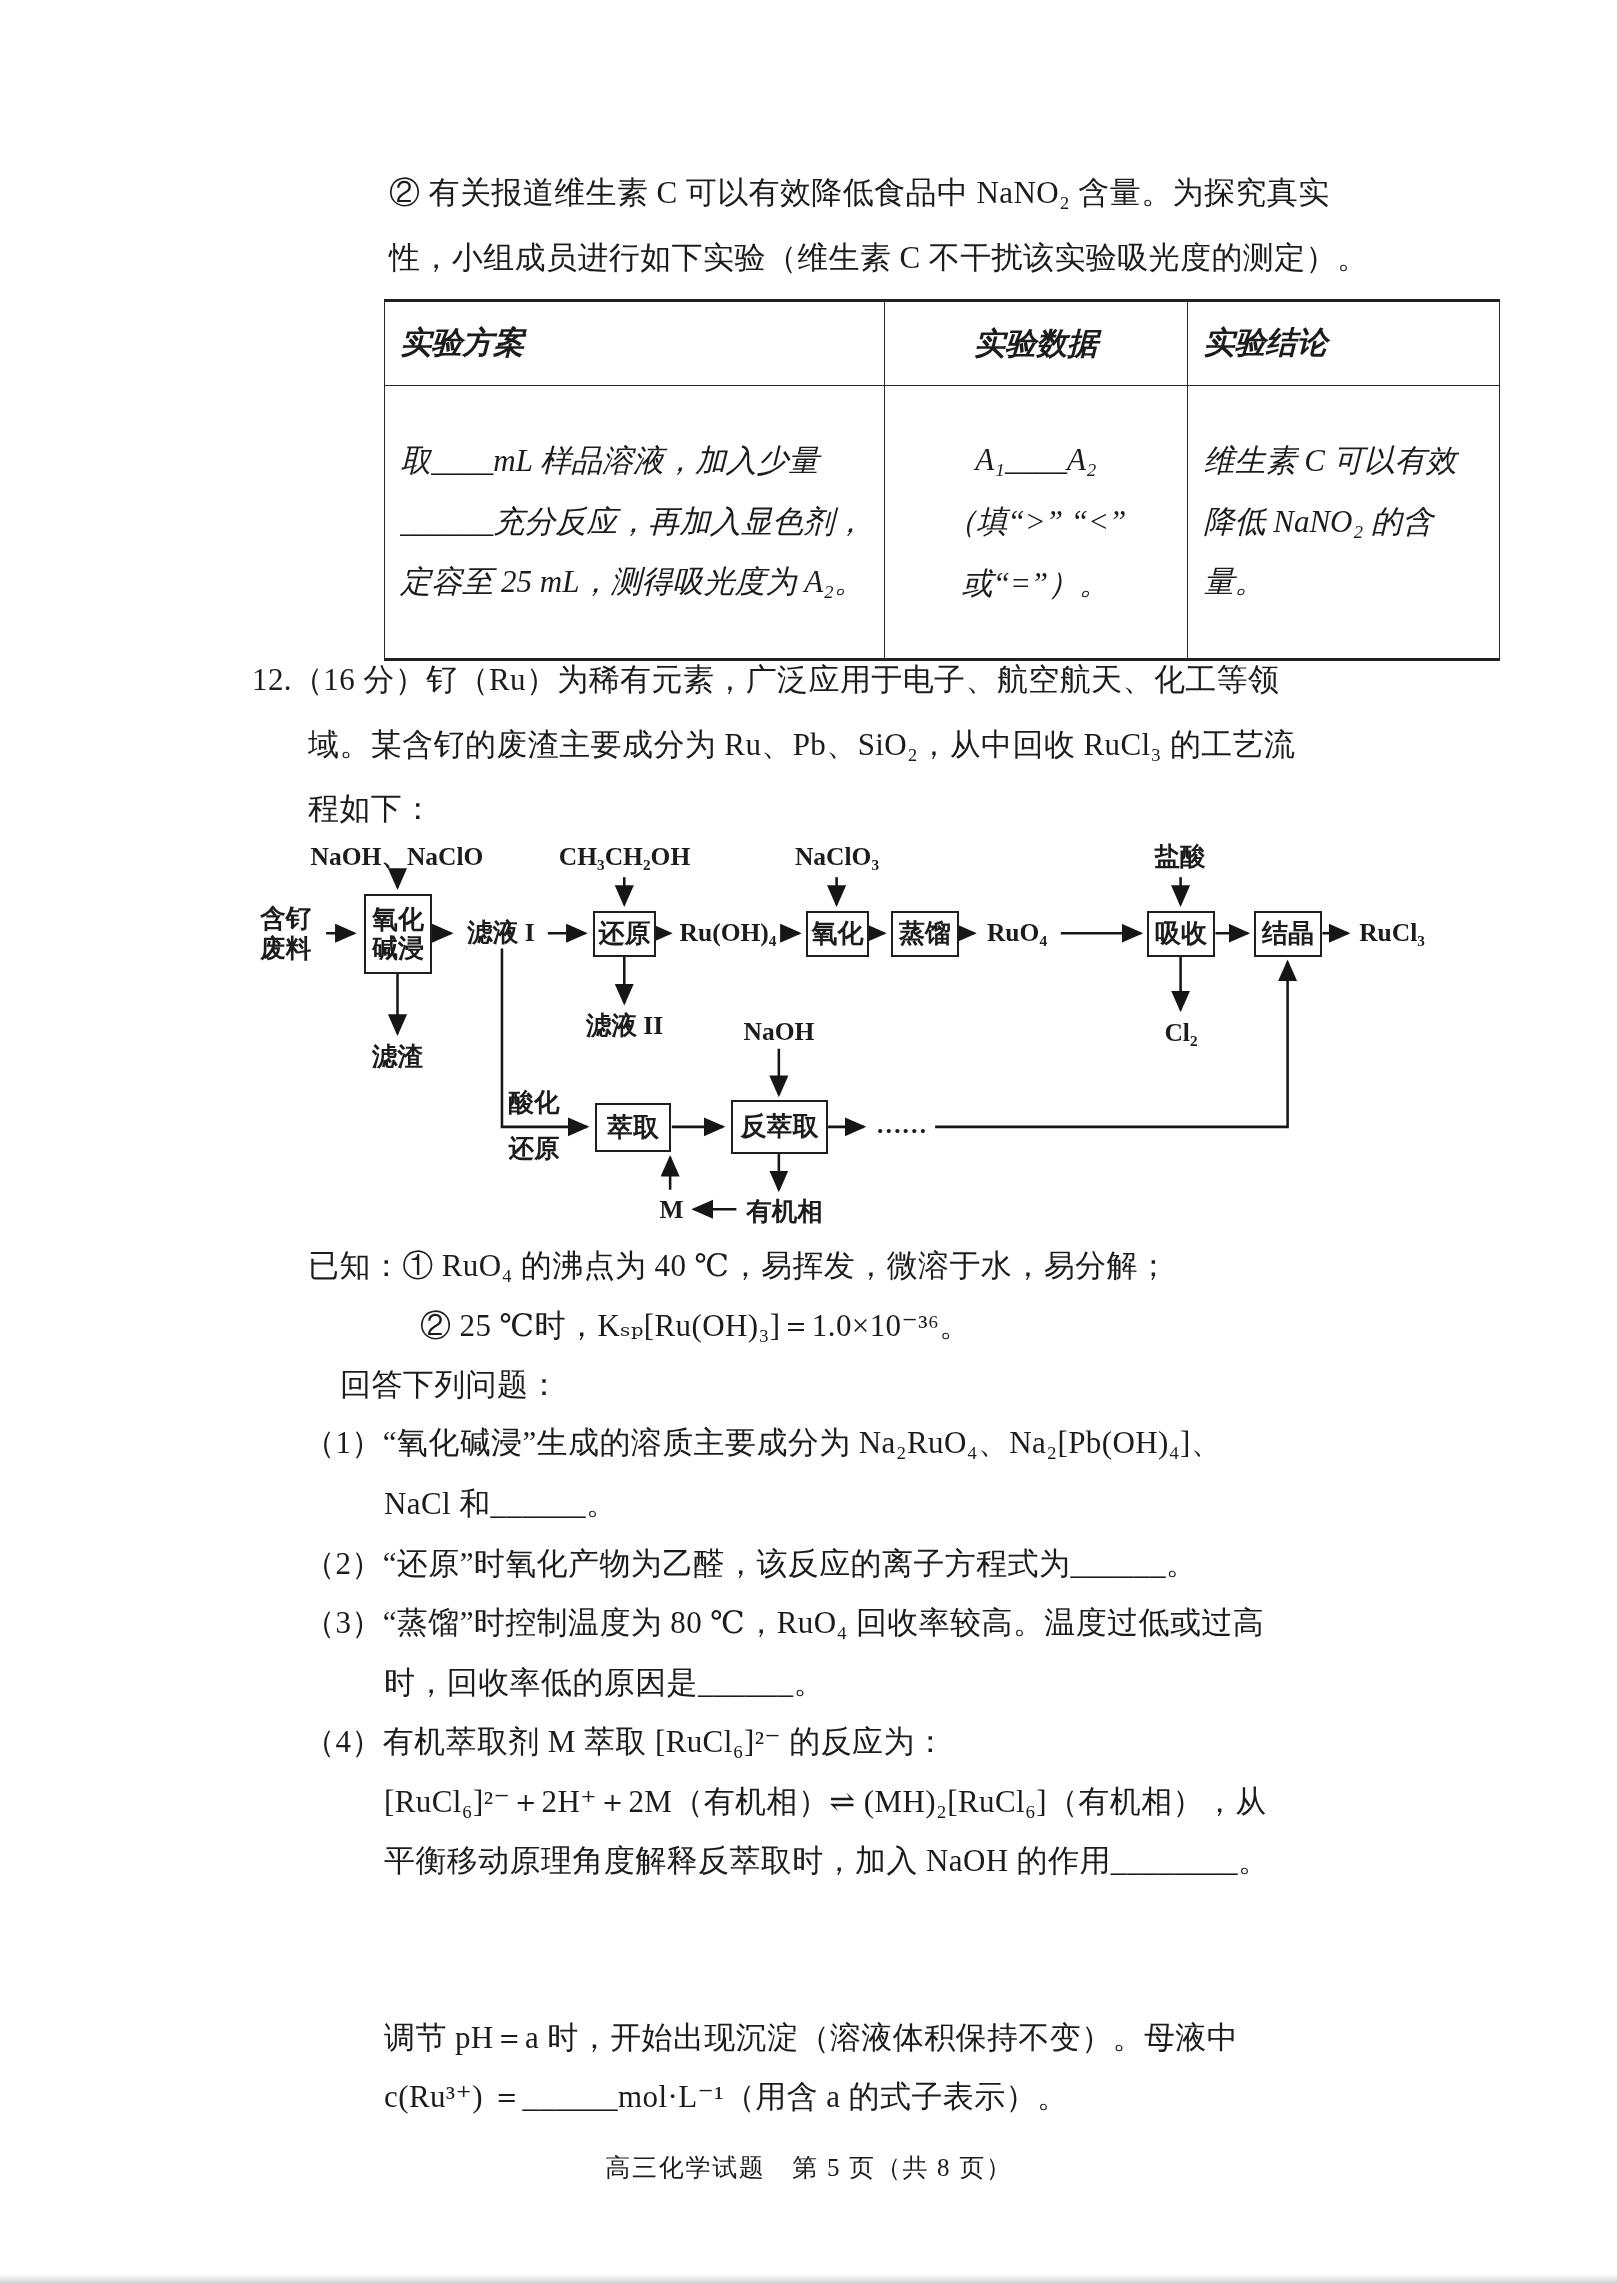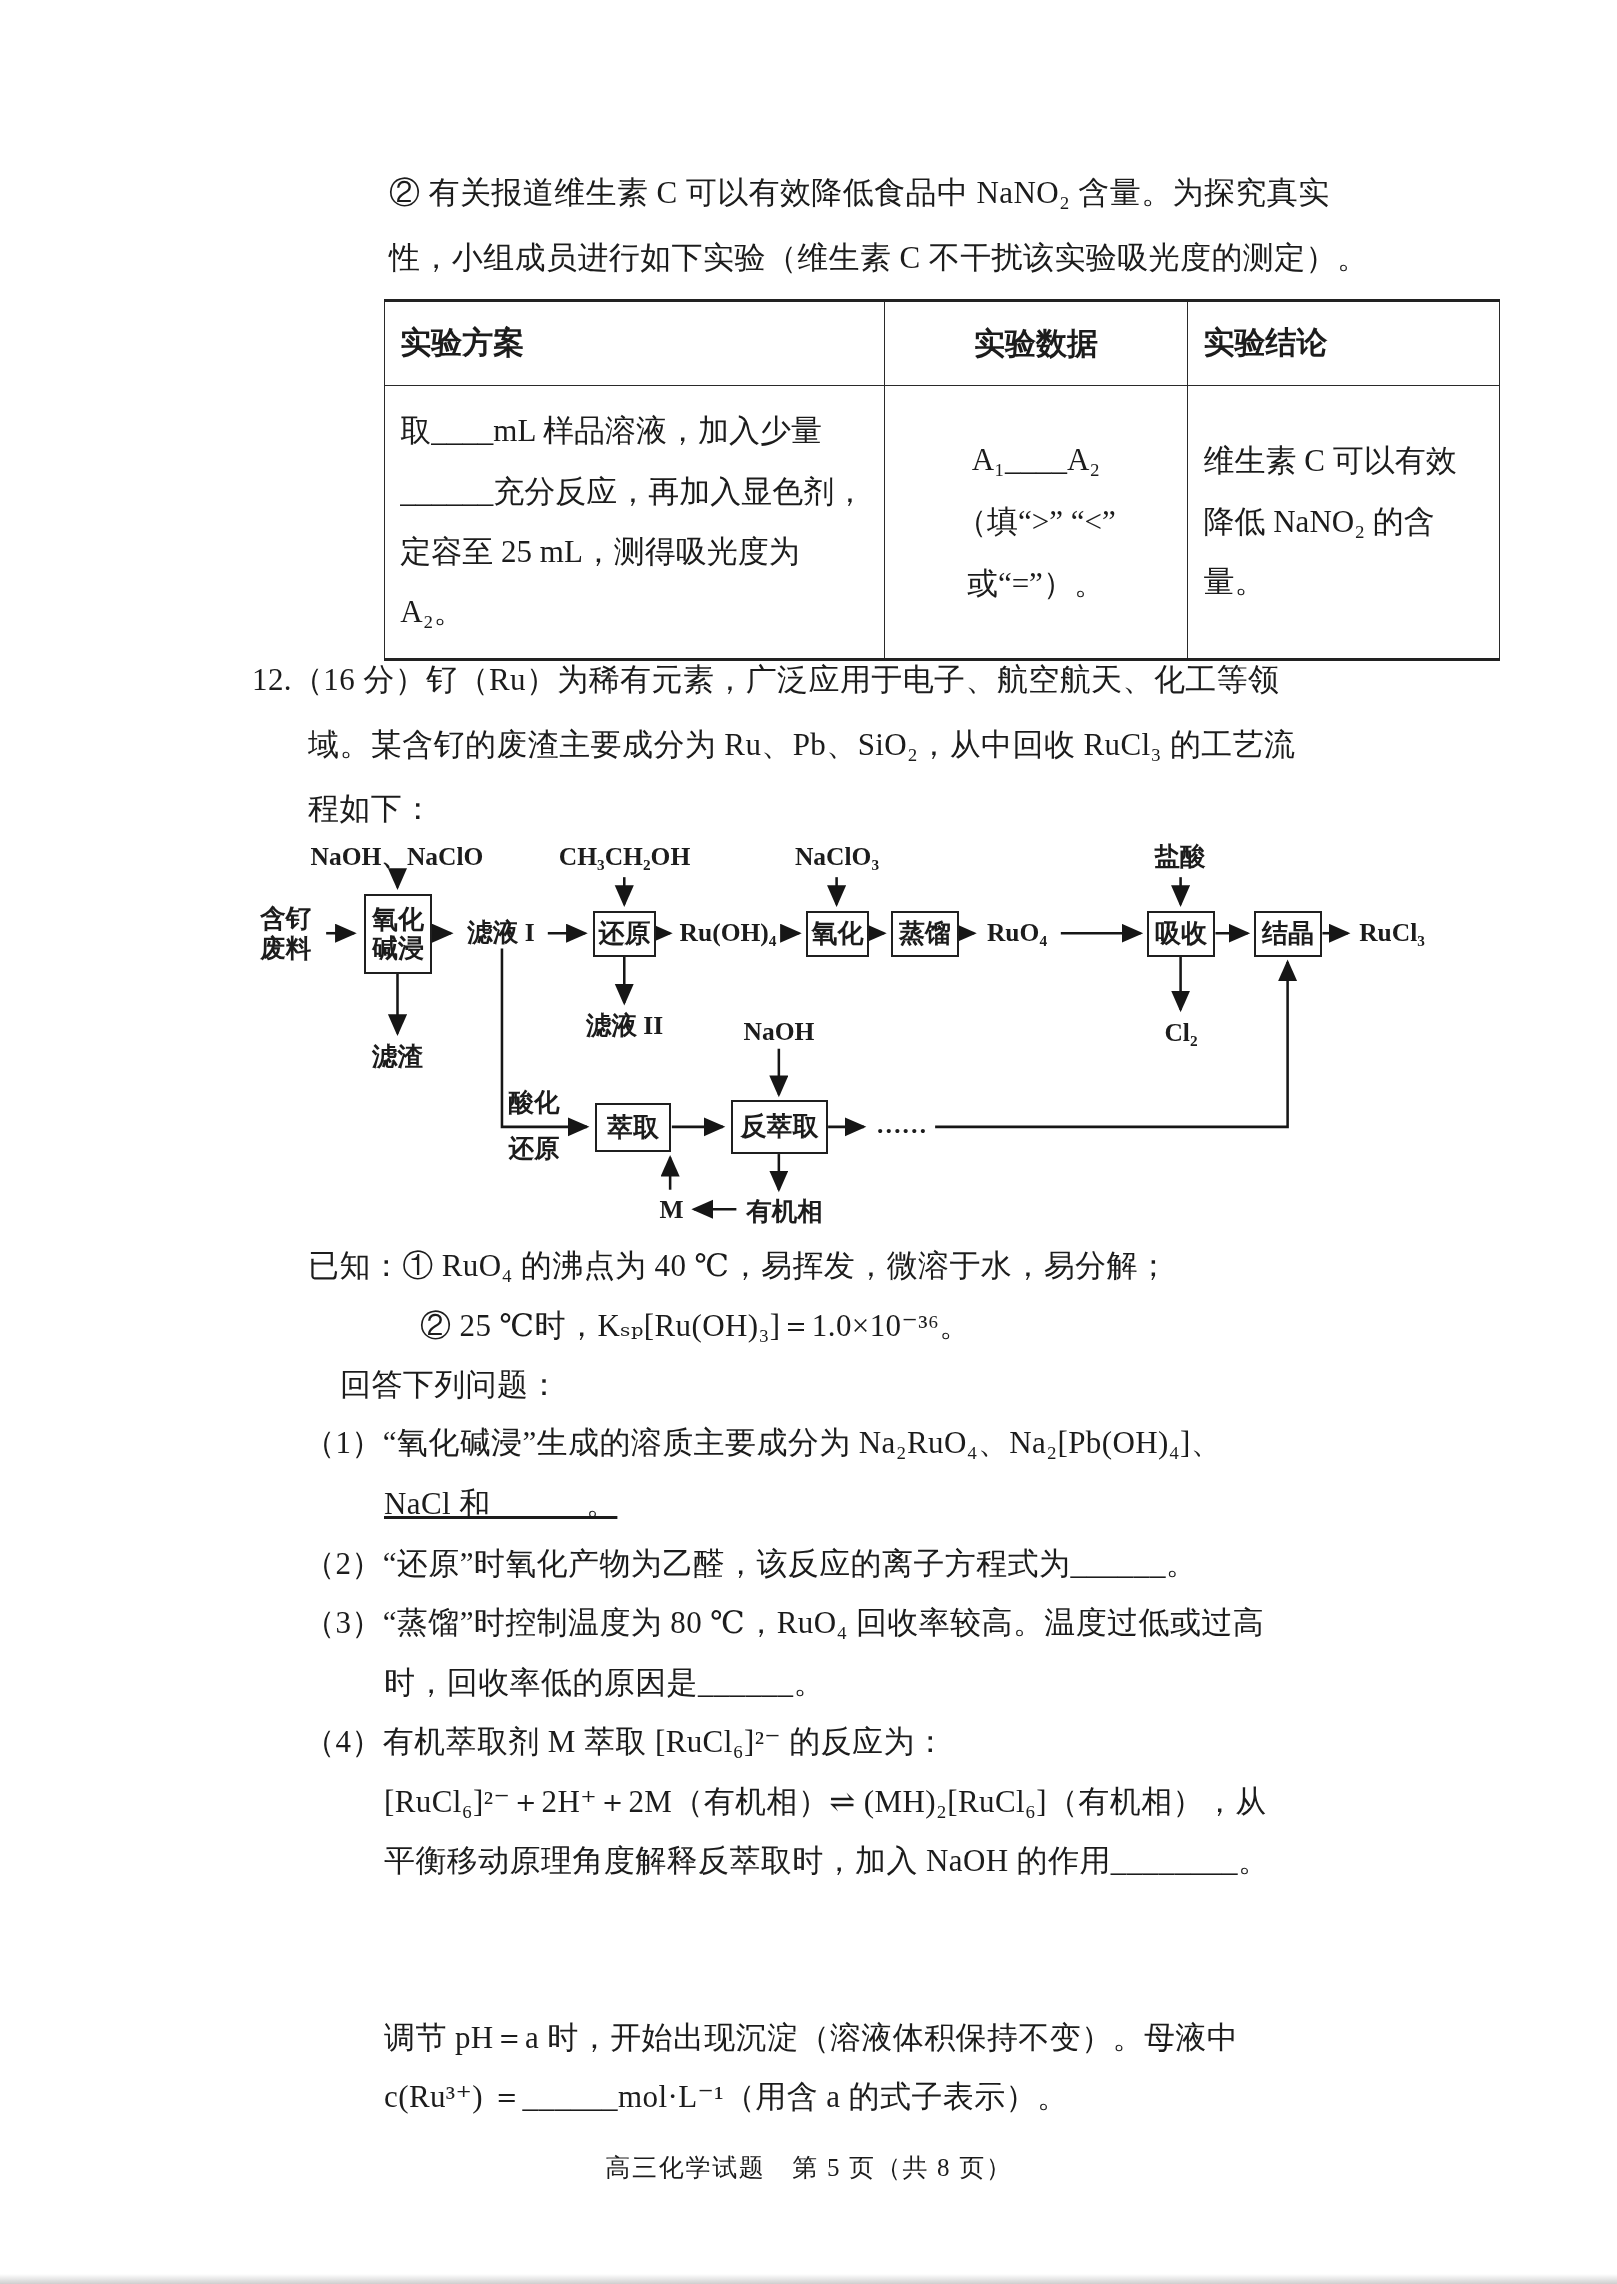--- a/index.html
+++ b/index.html
@@ -27,20 +27,21 @@
   .exp-table{
     position:absolute;left:384px;top:299px;
     border-collapse:collapse;table-layout:fixed;
     width:1020px;
   }
   .exp-table th,.exp-table td{
     border:1.7px solid #2a2a2a;
     font-size:31px;
     padding:8.5px 15.3px;
     vertical-align:middle;
+    font-style:italic;
   }
   .exp-table th{border-top:3.4px solid #222;font-weight:600;height:66px;text-align:center;}
   .exp-table td{height:255px;border-bottom:3.4px solid #222;}
   .exp-table .c1{width:468px;text-align:left;line-height:1.95;}
   .exp-table .c2{width:272px;text-align:center;line-height:2.0;}
   .exp-table .c3{width:280px;text-align:left;line-height:1.95;}
   
   .flow{position:absolute;left:245px;top:833px;width:1190px;height:389px;}
   .flow svg{position:absolute;left:0;top:0;width:100%;height:100%;}
   .fbox{
@@ -158,21 +159,21 @@
     <div class="flbl" style="left:625px;top:277px;width:63px;">……</div>
     <div class="flbl" style="left:491px;top:364px;width:97px;">有机相</div>
     <div class="flbl" style="left:411px;top:362px;width:31px;">M</div>
   </div>
 
   <div class="tl" style="left:308px;top:1247px;">已知：① RuO₄ 的沸点为 40 ℃，易挥发，微溶于水，易分解；</div>
   <div class="tl" style="left:420px;top:1307px;">② 25 ℃时，Kₛₚ[Ru(OH)₃]＝1.0×10⁻³⁶。</div>
   <div class="tl" style="left:308px;top:1366px;margin-left:32px;">回答下列问题：</div>
 
   <div class="tl" style="left:304px;top:1424px;">（1）“氧化碱浸”生成的溶质主要成分为 Na₂RuO₄、Na₂[Pb(OH)₄]、</div>
-  <div class="tl" style="left:384px;top:1485px;text-decoration:underline;">NaCl 和______。</div>
+  <div class="tl" style="left:384px;top:1485px;">NaCl 和______。</div>
   <div class="tl" style="left:304px;top:1545px;">（2）“还原”时氧化产物为乙醛，该反应的离子方程式为______。</div>
   <div class="tl" style="left:304px;top:1604px;">（3）“蒸馏”时控制温度为 80 ℃，RuO₄ 回收率较高。温度过低或过高</div>
   <div class="tl" style="left:384px;top:1664px;">时，回收率低的原因是______。</div>
   <div class="tl" style="left:304px;top:1723px;">（4）有机萃取剂 M 萃取 [RuCl₆]²⁻ 的反应为：</div>
   <div class="tl" style="left:384px;top:1783px;">[RuCl₆]²⁻＋2H⁺＋2M（有机相）⇌ (MH)₂[RuCl₆]（有机相），从</div>
   <div class="tl" style="left:384px;top:1842px;">平衡移动原理角度解释反萃取时，加入 NaOH 的作用________。</div>
   <div class="tl" style="left:384px;top:2019px;">调节 pH＝a 时，开始出现沉淀（溶液体积保持不变）。母液中</div>
   <div class="tl" style="left:384px;top:2078px;">c(Ru³⁺) ＝______mol·L⁻¹（用含 a 的式子表示）。</div>
 
   <div class="footer" style="top:2151px;">高三化学试题　第 5 页（共 8 页）</div>

